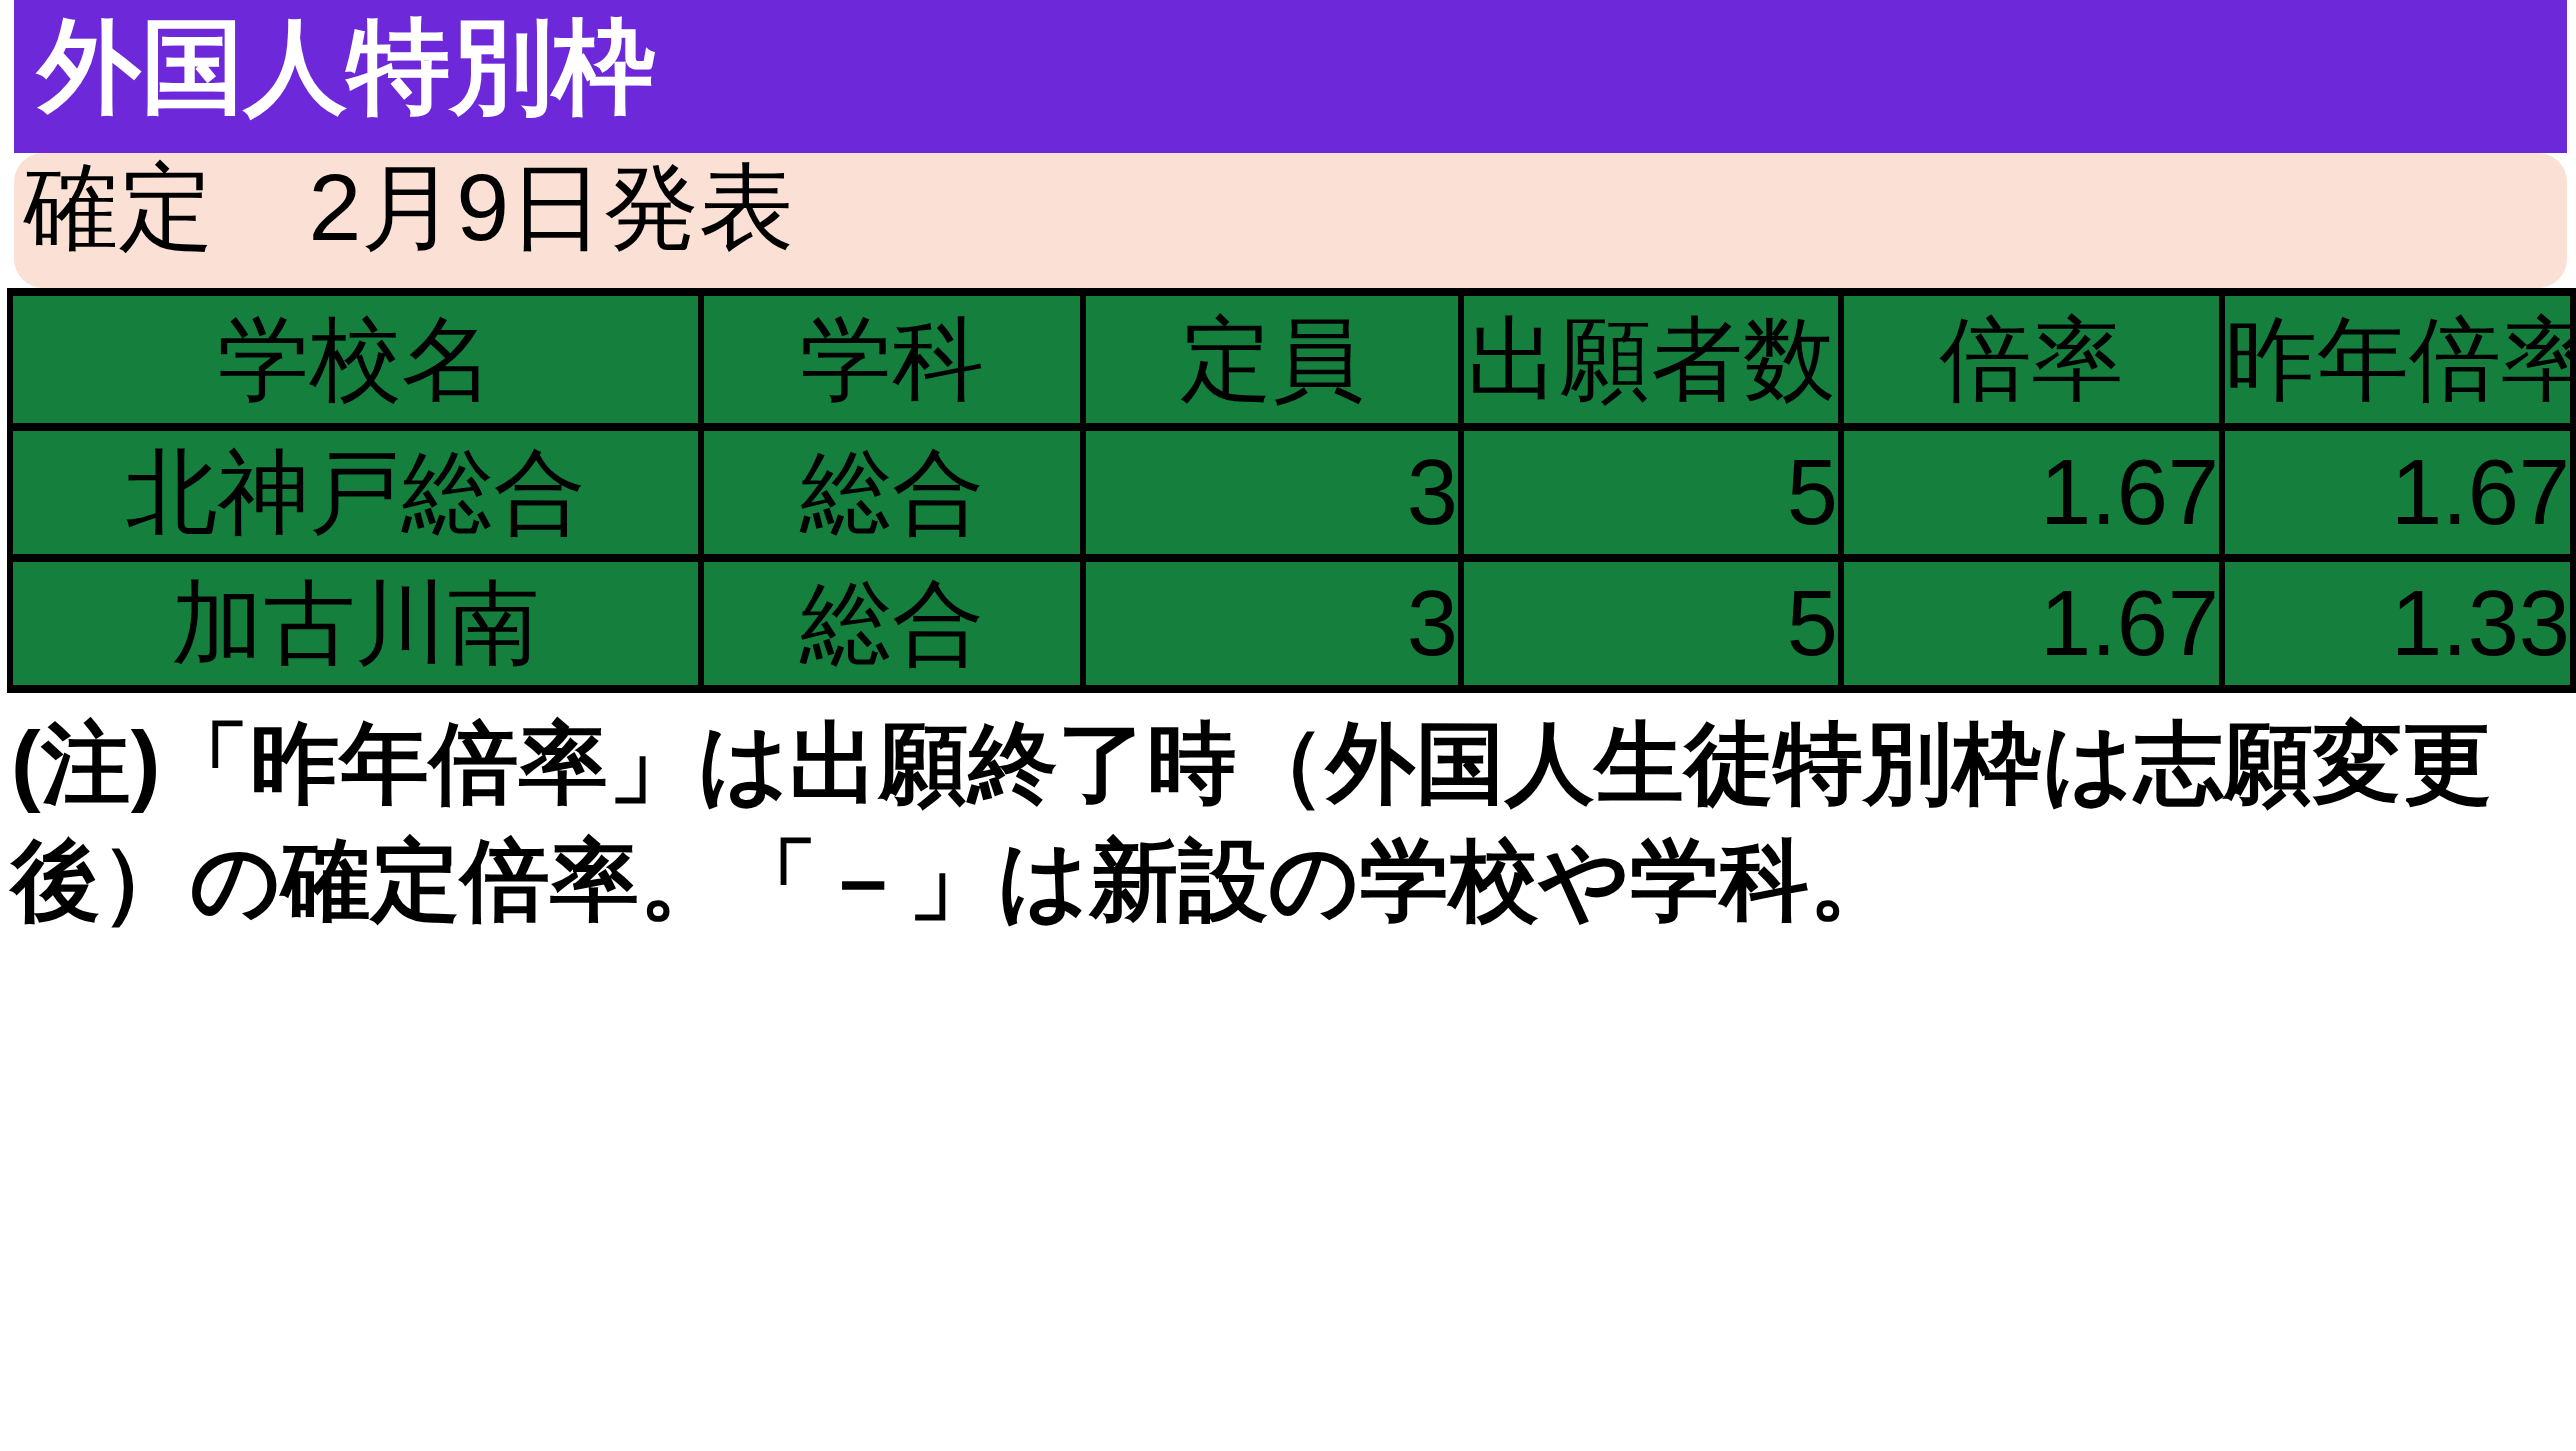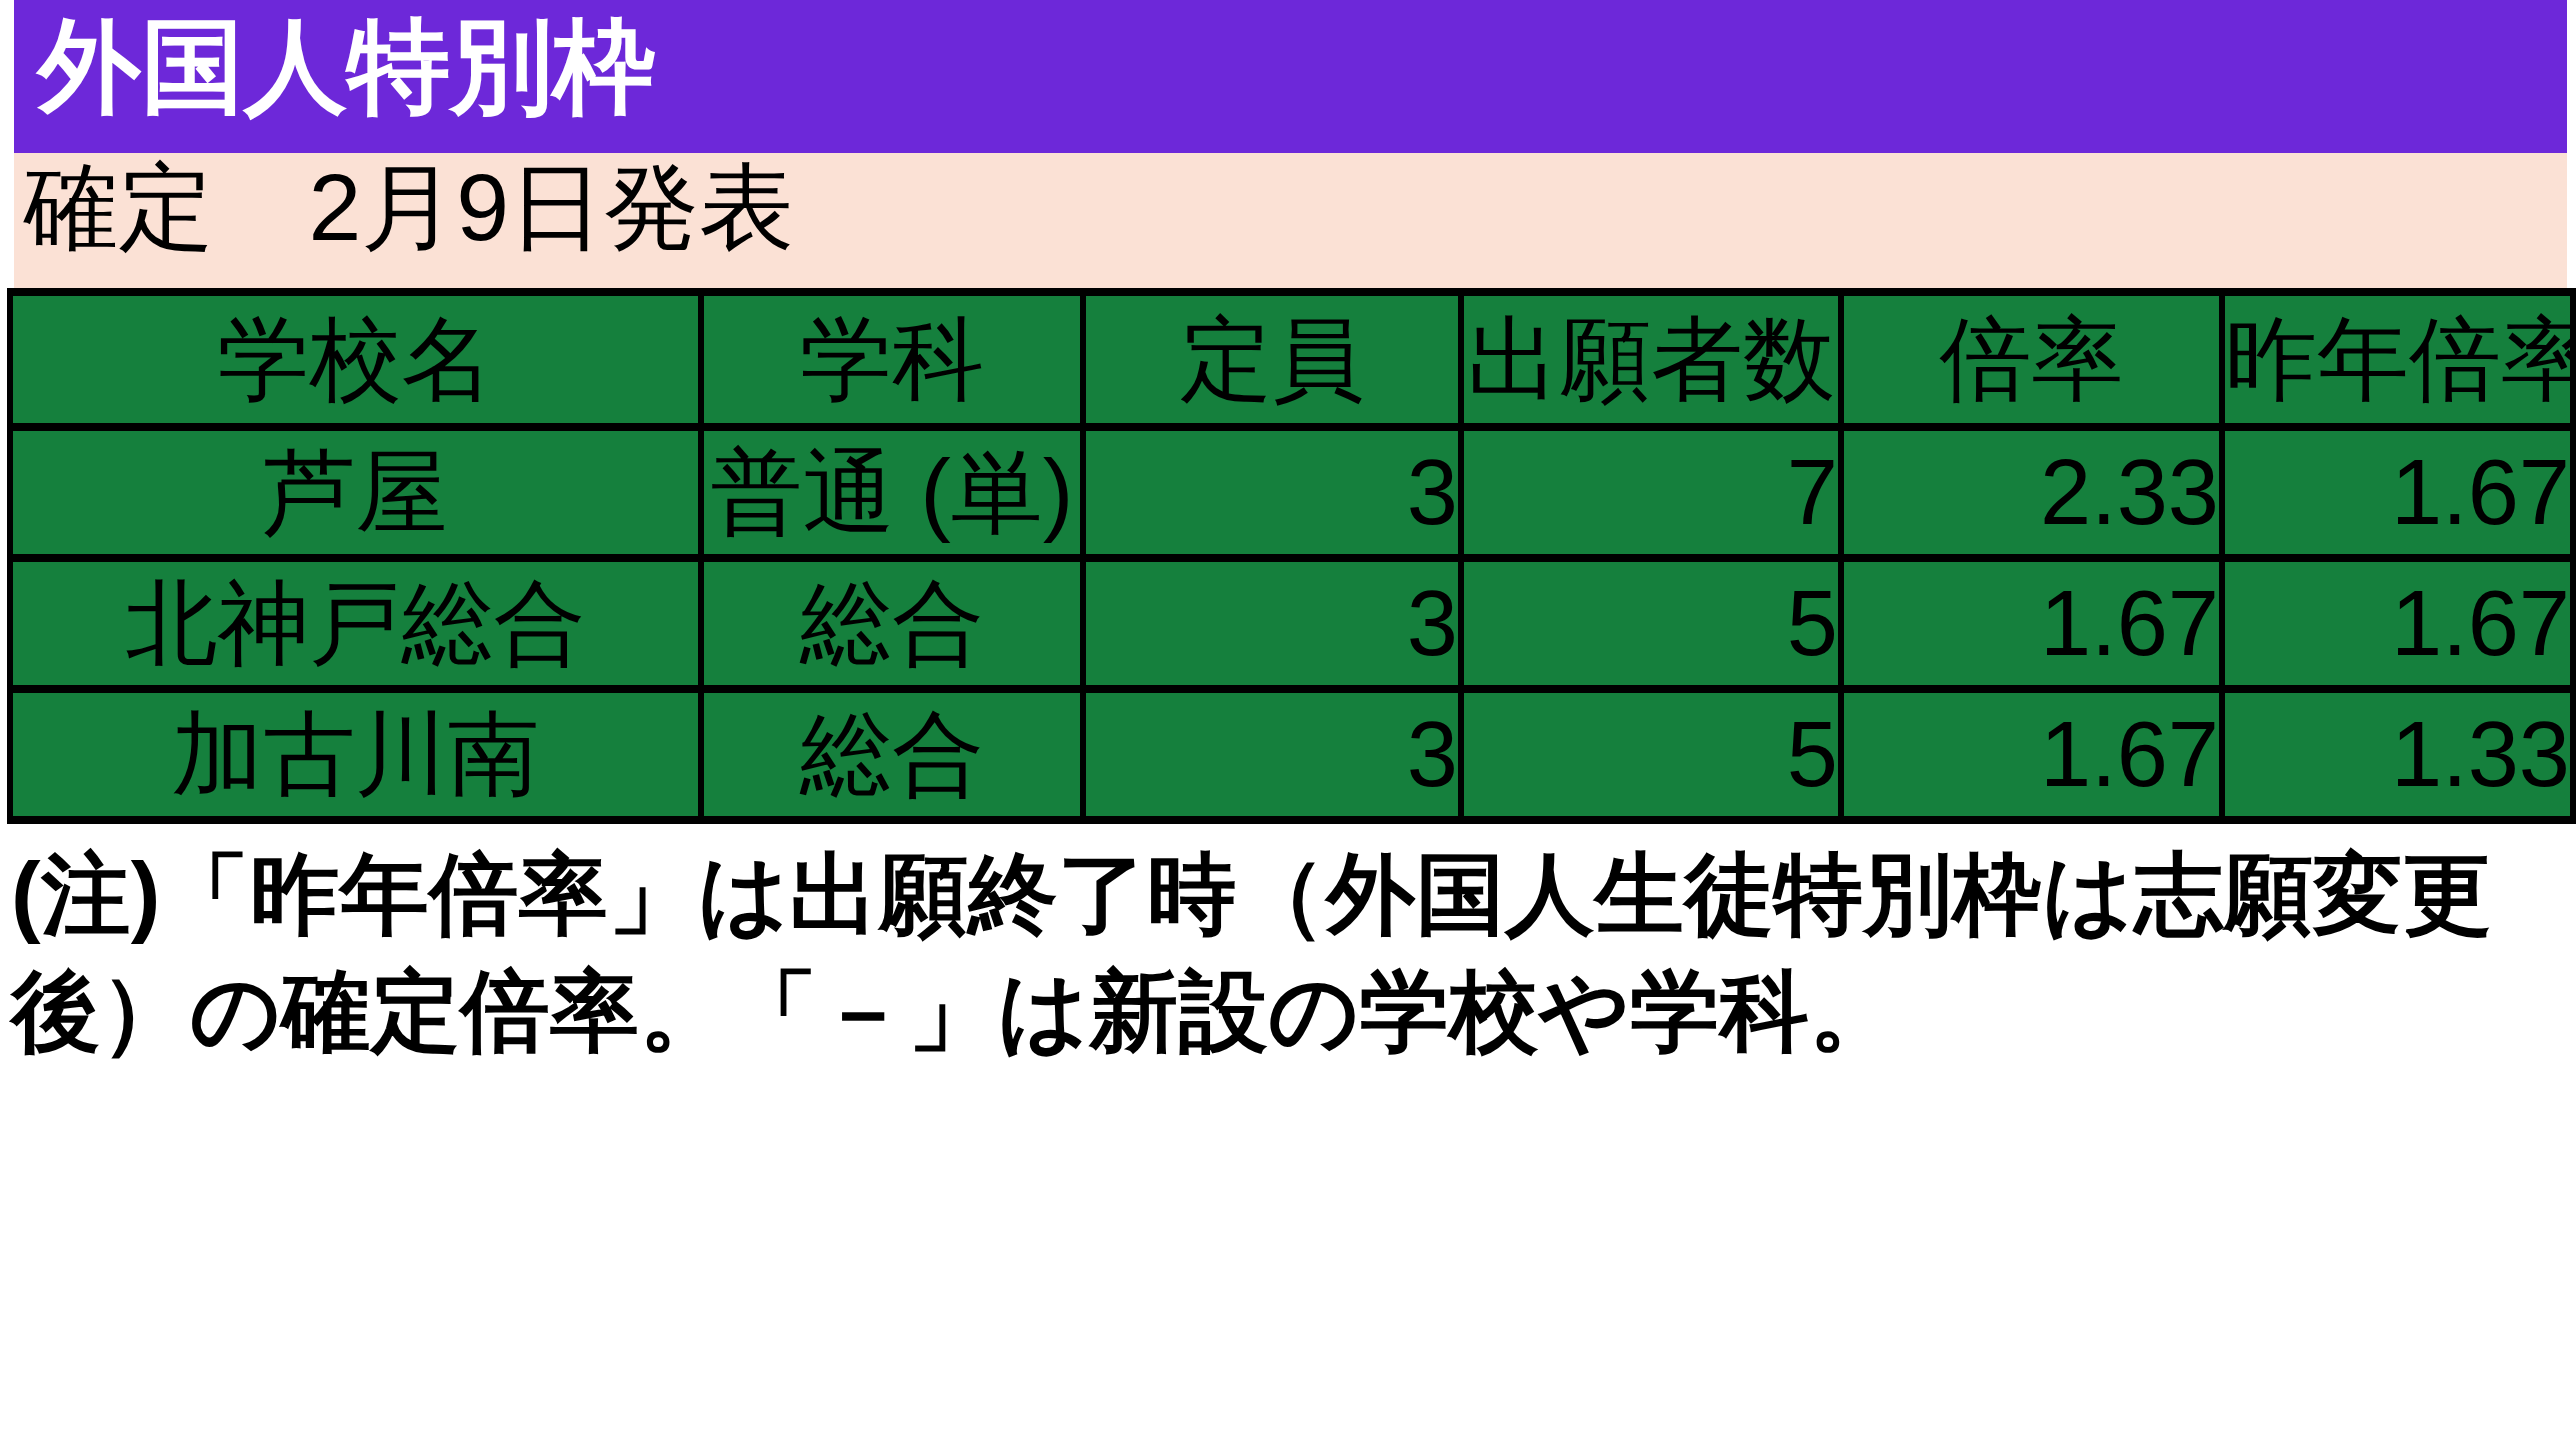--- a/index.html
+++ b/index.html
@@ -33,20 +33,21 @@
     padding-left: 24.5px;
     padding-bottom: 16.4px;
   }
   .subtitle-bar {
     height: 135px;
     background: #FBE1D5;
     color: #000000;
     font-size: 95px;
     padding-left: 9.8px;
     padding-bottom: 23px;
+    border-radius: 29px;
   }
 
   
   table.results {
     border-collapse: collapse;
     table-layout: fixed;
     margin-left: 7px;
     width: 2563px;
     font-size: 92px;
     line-height: 1.05;
@@ -102,28 +103,20 @@
     <tr>
       <th>学校名</th>
       <th>学科</th>
       <th>定員</th>
       <th>出願者数</th>
       <th>倍率</th>
       <th>昨年倍率</th>
     </tr>
   </thead>
   <tbody id="tbody">
-  <tr>
-    <td class="c-school">芦屋</td>
-    <td class="c-dept">普通 (単)</td>
-    <td class="c-num">3</td>
-    <td class="c-num">7</td>
-    <td class="c-num">2.33</td>
-    <td class="c-num">1.67</td>
-  </tr>
 
   <tr>
     <td class="c-school">北神戸総合</td>
     <td class="c-dept">総合</td>
     <td class="c-num">3</td>
     <td class="c-num">5</td>
     <td class="c-num">1.67</td>
     <td class="c-num">1.67</td>
   </tr>
 

